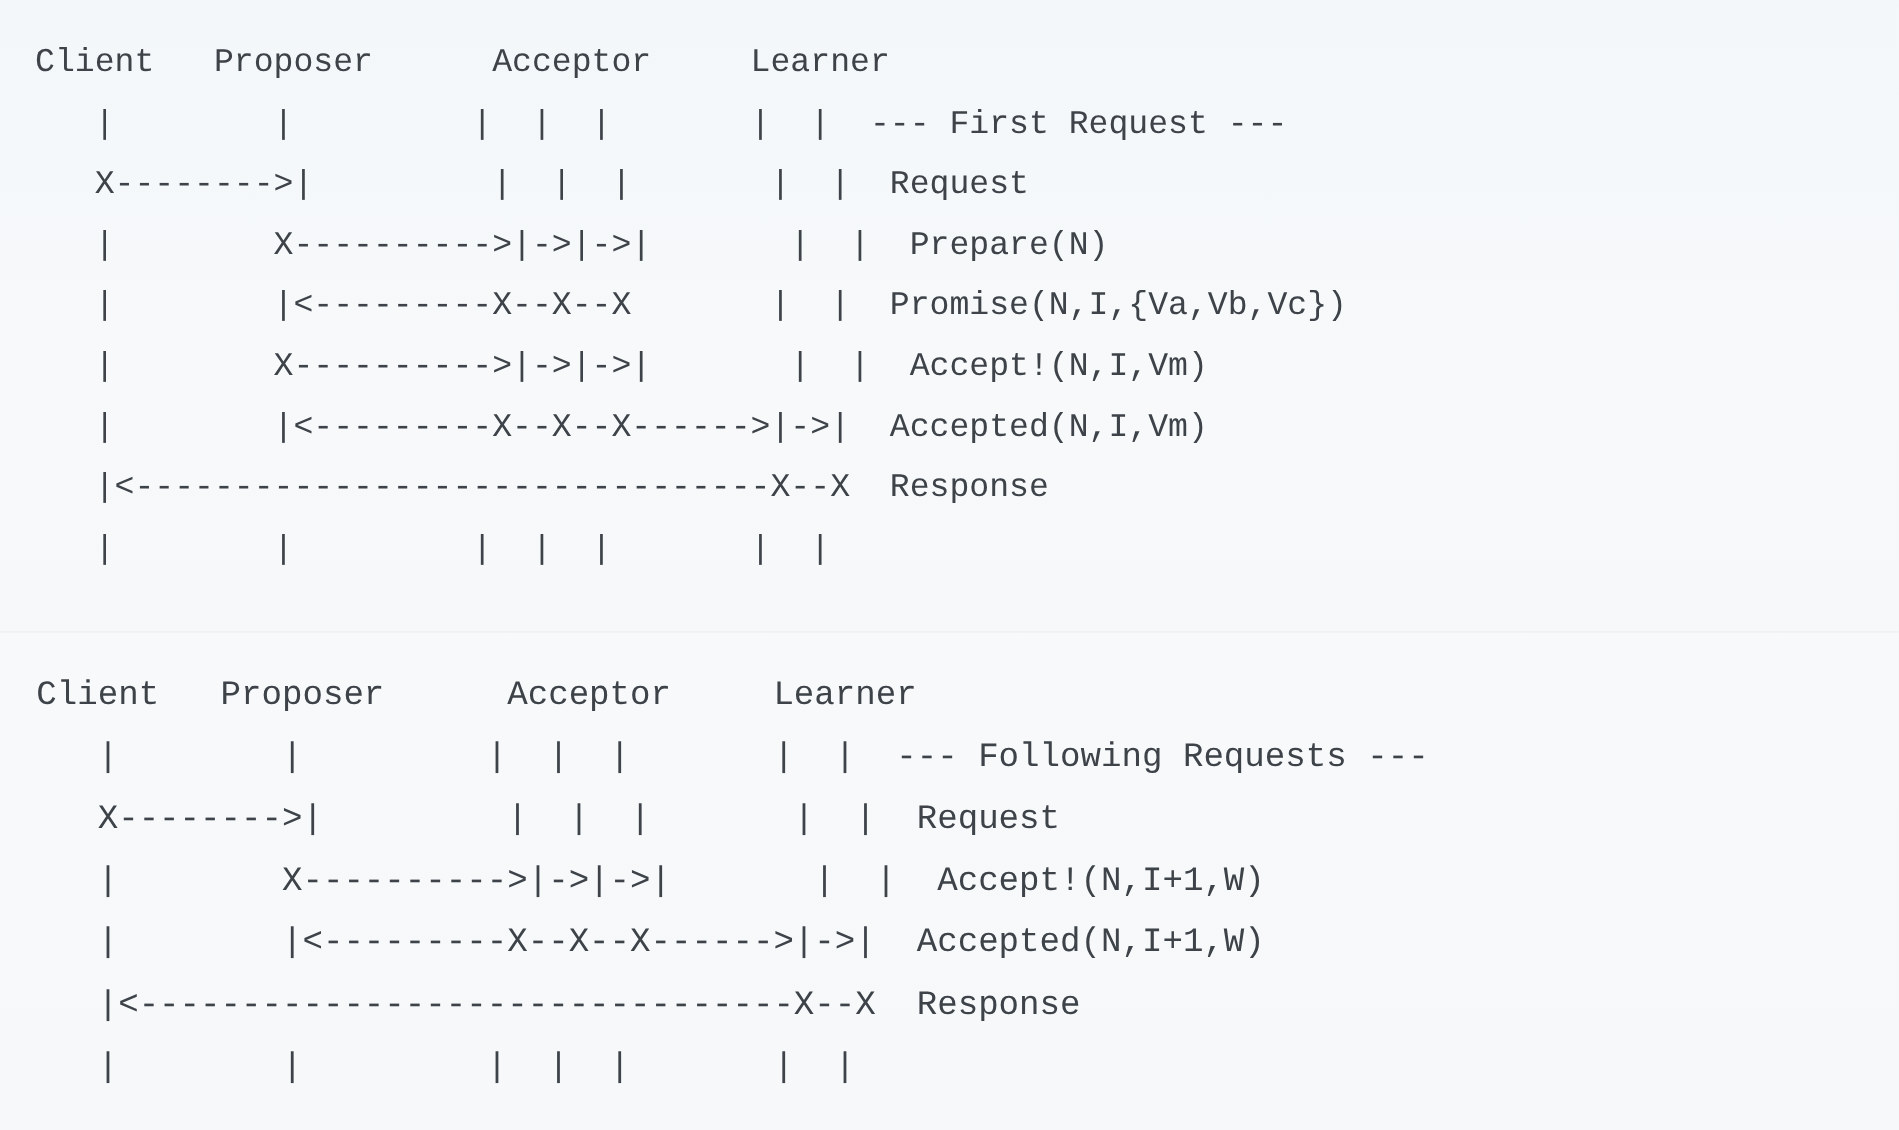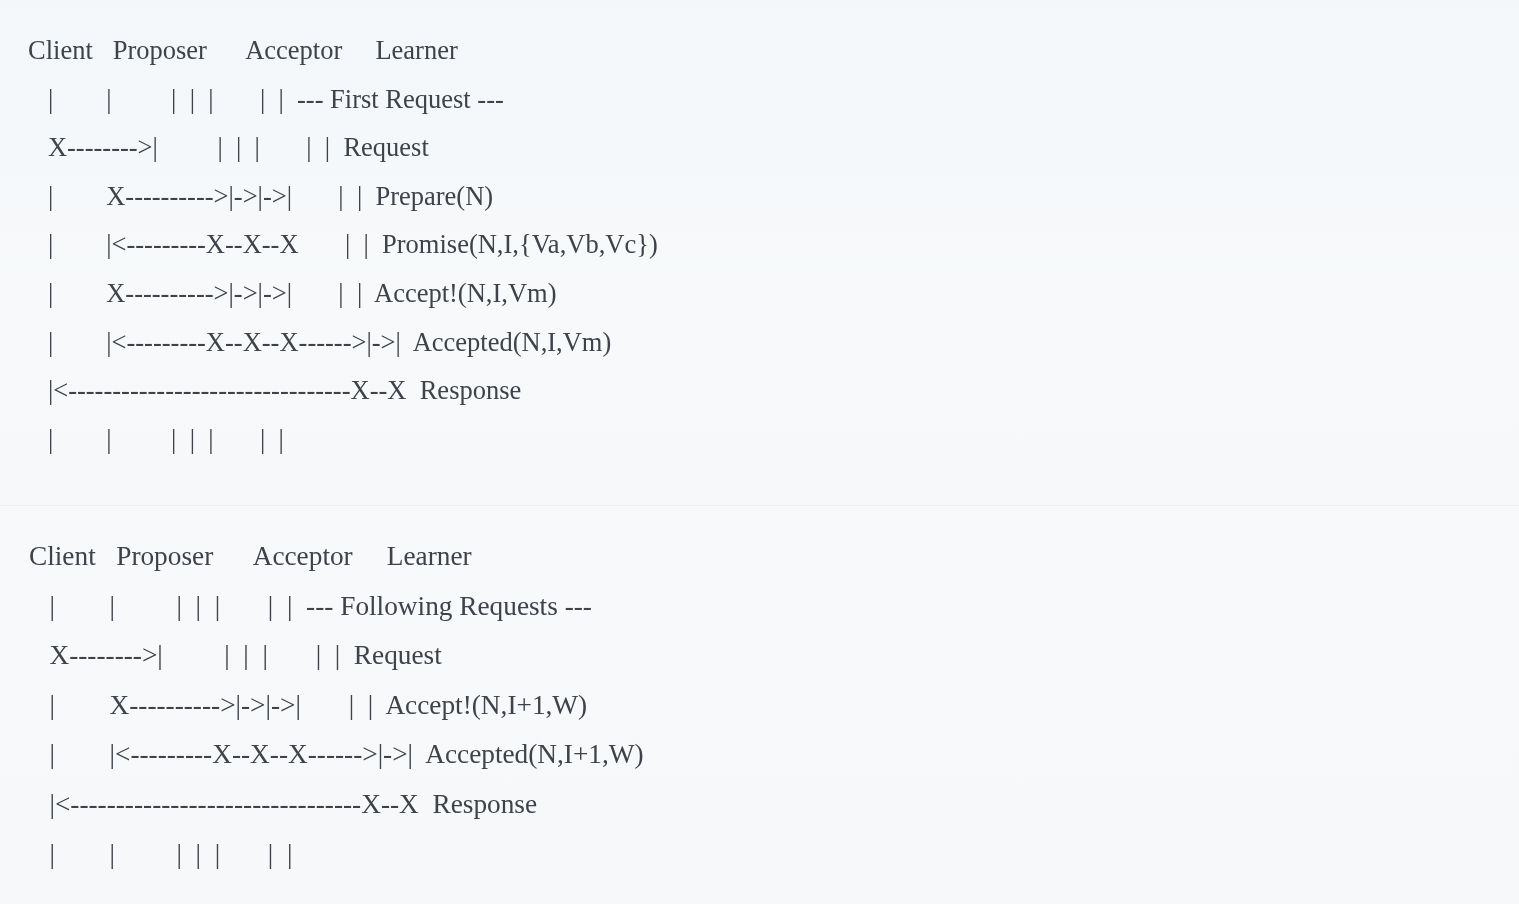--- a/index.html
+++ b/index.html
@@ -35,21 +35,21 @@
   .block-following {
     height: 399px;
     background: linear-gradient(180deg, #f7f9fa 0%, #f6f8f9 100%);
     border-top: 1px solid #eceff1;
     padding: 26px 0 0 0;
   }
   pre.ascii {
     margin: 0;
     padding: 0;
     color: #3d4349;
-    font-family: Liberation Serif, serif;
+    font-family: Liberation Mono, monospace;
     white-space: pre;
     letter-spacing: 0px;
     -webkit-font-smoothing: antialiased;
   }
   .block-first pre.ascii {
     font-size: 26.5px;
     line-height: 48.6px;
     padding-left: 28px;
   }
   .block-following pre.ascii {

